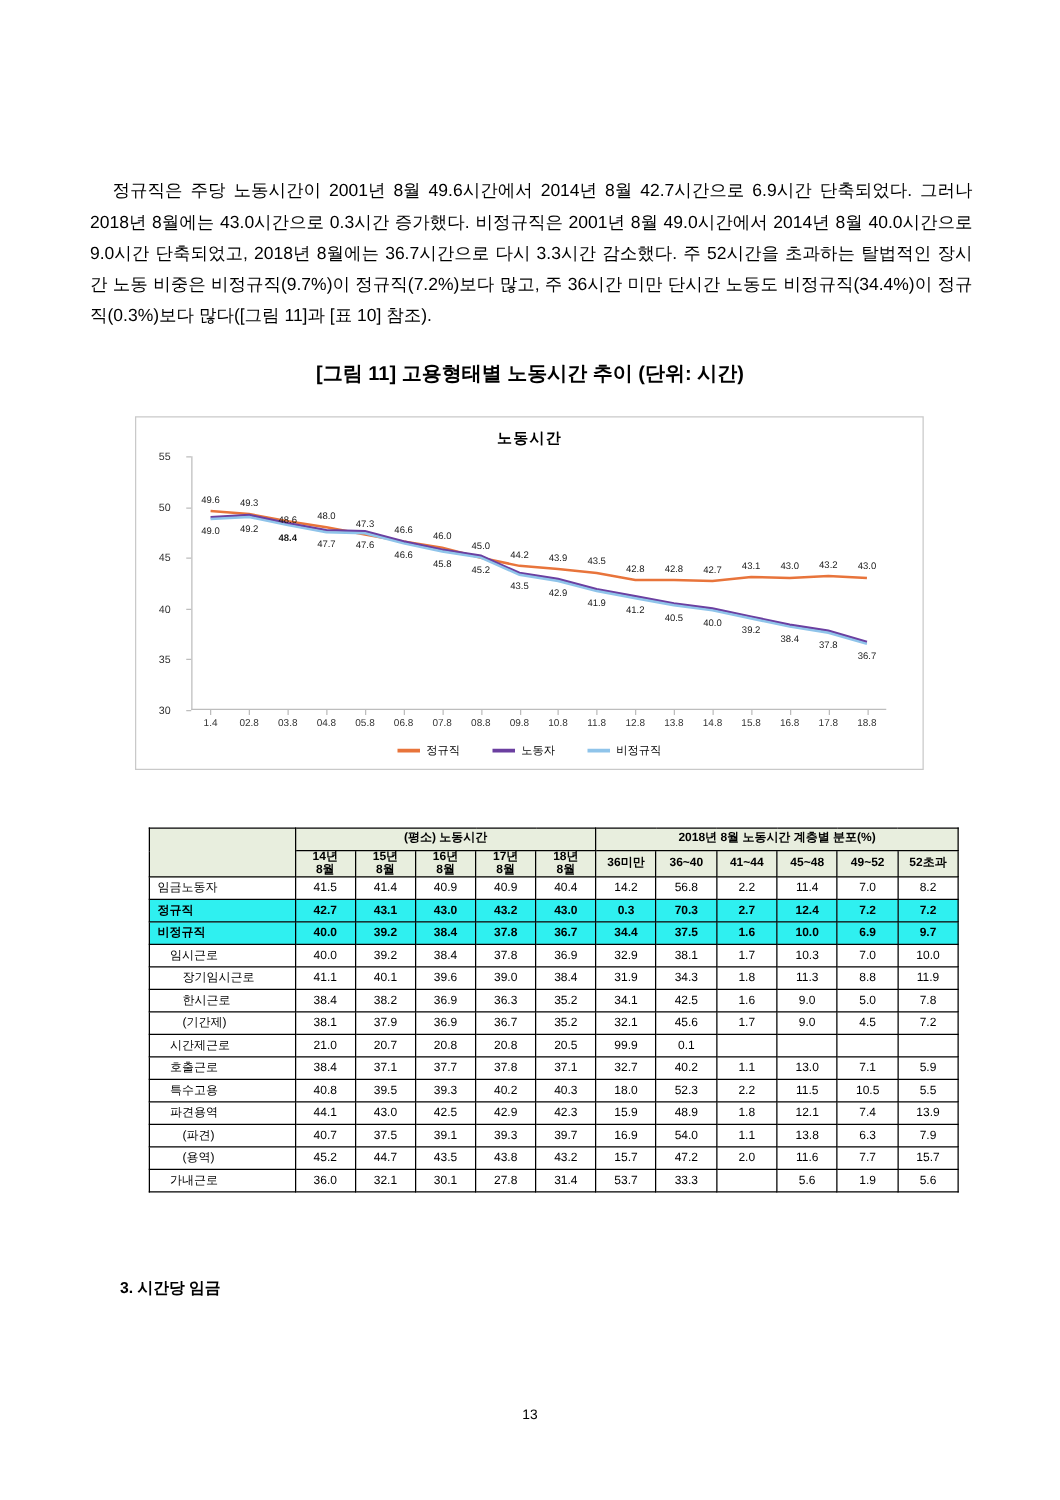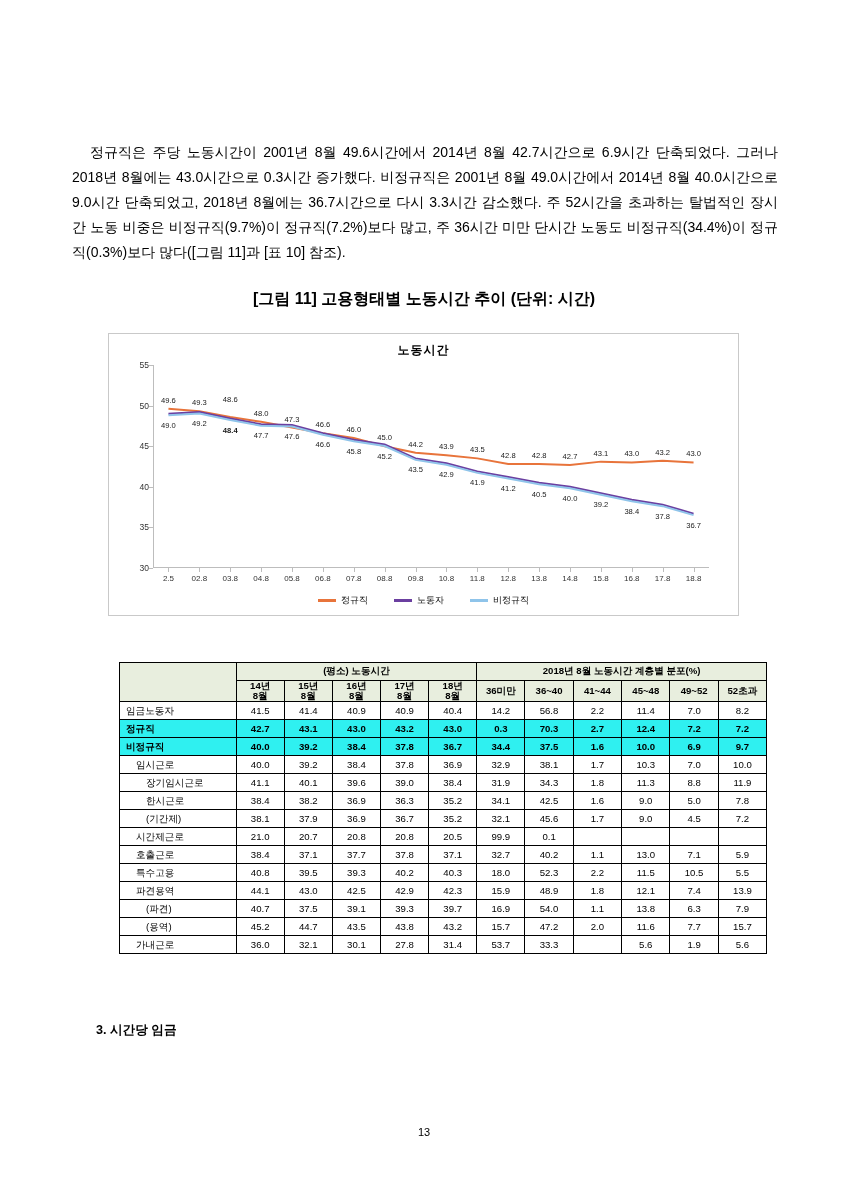--- a/index.html
+++ b/index.html
@@ -39,21 +39,21 @@
   .plot{
     position:absolute;left:44px;top:31px;width:556px;height:203px;
   }
   .plot .yaxis-line{
     position:absolute;left:0;top:0;bottom:0;width:1px;background:#bdbdbd;
   }
   .plot .xaxis-line{
     position:absolute;left:0;right:0;bottom:0;height:1px;background:#bdbdbd;
   }
   .ytick{
-    position:absolute;left:-26px;width:22px;text-align:right;
+    position:absolute;left:-26px;width:22px;text-align:left;
     font-size:8.5px;color:#333;transform:translateY(-50%);
   }
   .ytickmark{position:absolute;left:-4px;width:4px;height:1px;background:#bdbdbd;}
   .xtick{
     position:absolute;bottom:-15px;font-size:8px;color:#333;
     transform:translateX(-50%);white-space:nowrap;
   }
   .xtickmark{position:absolute;bottom:-4px;width:1px;height:4px;background:#bdbdbd;}
   .dotlabel{
     position:absolute;font-size:7.6px;color:#1a1a1a;white-space:nowrap;
@@ -121,21 +121,21 @@
         <div class="ytick" style="top: 162.4px;">35</div>
         <div class="ytickmark" style="top: 162.4px;"></div>
         <div class="ytick" style="top: 121.8px;">40</div>
         <div class="ytickmark" style="top: 121.8px;"></div>
         <div class="ytick" style="top: 81.2px;">45</div>
         <div class="ytickmark" style="top: 81.2px;"></div>
         <div class="ytick" style="top: 40.6px;">50</div>
         <div class="ytickmark" style="top: 40.6px;"></div>
         <div class="ytick" style="top: 0px;">55</div>
         <div class="ytickmark" style="top: 0px;"></div>
-        <div class="xtick" style="left: 15.4444px;">2.5</div>
+        <div class="xtick" style="left: 15.4444px;">1.4</div>
         <div class="xtickmark" style="left: 15.4444px;"></div>
         <div class="xtick" style="left: 46.3333px;">02.8</div>
         <div class="xtickmark" style="left: 46.3333px;"></div>
         <div class="xtick" style="left: 77.2222px;">03.8</div>
         <div class="xtickmark" style="left: 77.2222px;"></div>
         <div class="xtick" style="left: 108.111px;">04.8</div>
         <div class="xtickmark" style="left: 108.111px;"></div>
         <div class="xtick" style="left: 139px;">05.8</div>
         <div class="xtickmark" style="left: 139px;"></div>
         <div class="xtick" style="left: 169.889px;">06.8</div>
@@ -159,21 +159,21 @@
         <div class="xtick" style="left: 447.889px;">15.8</div>
         <div class="xtickmark" style="left: 447.889px;"></div>
         <div class="xtick" style="left: 478.778px;">16.8</div>
         <div class="xtickmark" style="left: 478.778px;"></div>
         <div class="xtick" style="left: 509.667px;">17.8</div>
         <div class="xtickmark" style="left: 509.667px;"></div>
         <div class="xtick" style="left: 540.556px;">18.8</div>
         <div class="xtickmark" style="left: 540.556px;"></div>
         <div class="dotlabel" style="left: 15.4444px; top: 34.848px;">49.6</div>
         <div class="dotlabel" style="left: 46.3333px; top: 37.284px;">49.3</div>
-        <div class="dotlabel" style="left: 77.2222px; top: 34px;">48.6</div>
+        <div class="dotlabel" style="left: 77.2222px; top: 51px;">48.6</div>
         <div class="dotlabel" style="left: 108.111px; top: 47.84px;">48.0</div>
         <div class="dotlabel" style="left: 139px; top: 53.524px;">47.3</div>
         <div class="dotlabel" style="left: 169.889px; top: 59.208px;">46.6</div>
         <div class="dotlabel" style="left: 200.778px; top: 64.08px;">46.0</div>
         <div class="dotlabel" style="left: 231.667px; top: 72.2px;">45.0</div>
         <div class="dotlabel" style="left: 262.556px; top: 78.696px;">44.2</div>
         <div class="dotlabel" style="left: 293.444px; top: 81.132px;">43.9</div>
         <div class="dotlabel" style="left: 324.333px; top: 84.38px;">43.5</div>
         <div class="dotlabel" style="left: 355.222px; top: 90.064px;">42.8</div>
         <div class="dotlabel" style="left: 386.111px; top: 90.064px;">42.8</div>

